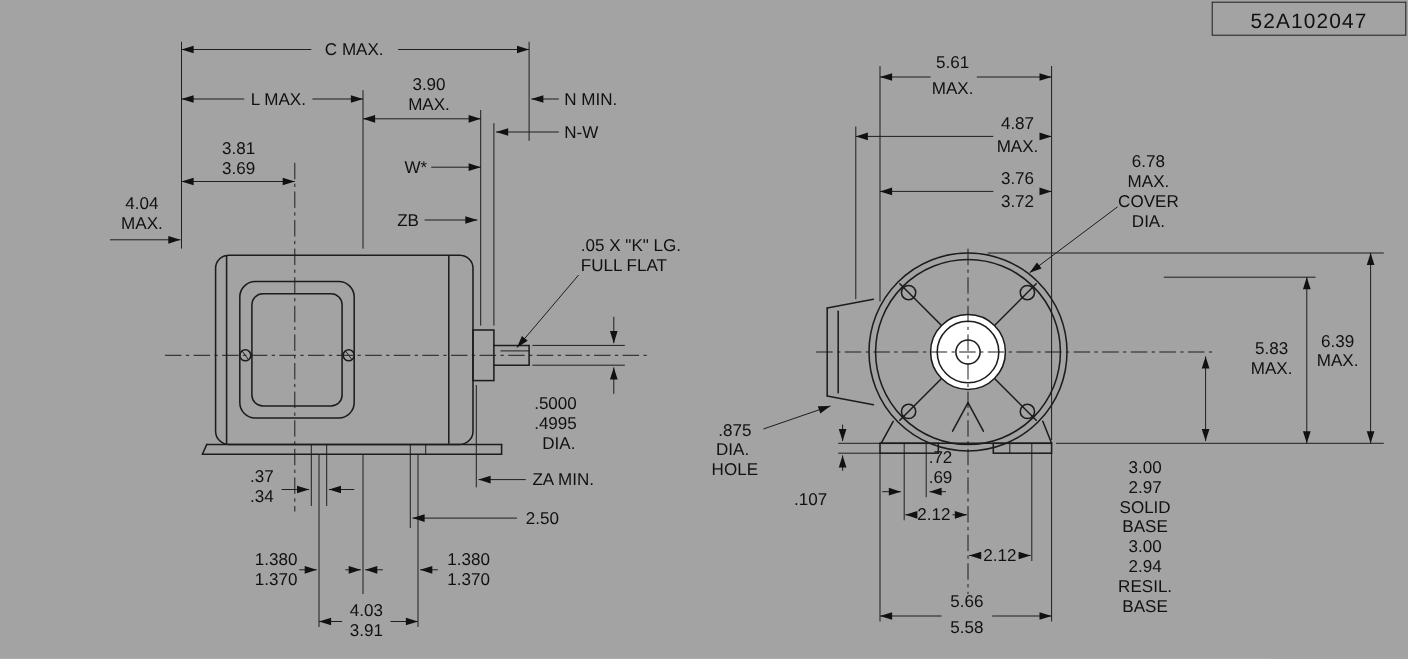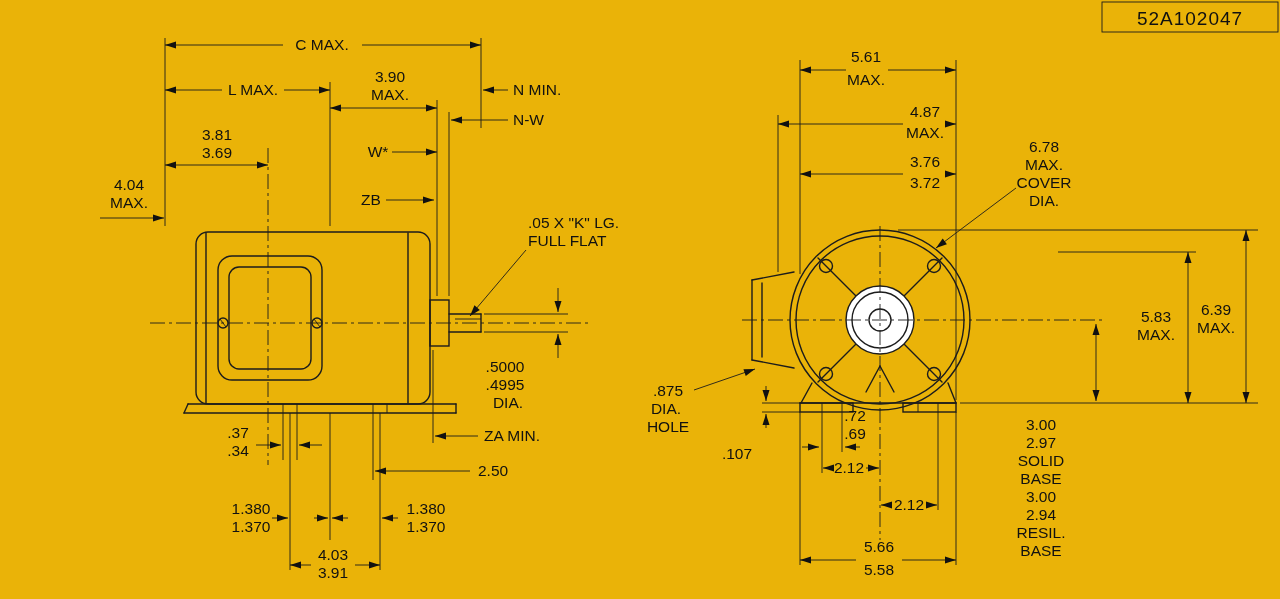--- a/index.html
+++ b/index.html
@@ -1,16 +1,16 @@
 <!DOCTYPE html>
 <html><head>
 <meta charset="utf-8">
 <style>
   html,body{margin:0;padding:0;background:#ffffff;}
-  .canvas{position:relative;width:1280px;height:599px;background:#eab308;overflow:hidden;}
+  .canvas{position:relative;width:1280px;height:599px;background:#a3a3a3;overflow:hidden;}
   svg{display:block;}
   .obj{stroke:#1c1c1c;stroke-width:1.4;fill:none;stroke-linecap:round;}
   .thin{stroke:#1c1c1c;stroke-width:0.9;fill:none;}
   .dim{stroke:#1c1c1c;stroke-width:0.9;fill:none;}
   .cl{stroke:#1c1c1c;stroke-width:0.9;fill:none;stroke-dasharray:15 4 3 4;}
   text{font-family:"Liberation Sans",sans-serif;font-size:15.5px;fill:#111;}
   .t{text-anchor:middle;}
   .ts{text-anchor:start;}
   .big{font-size:19px;letter-spacing:1px;}
   .wfill{fill:#ffffff;stroke:#1c1c1c;stroke-width:1.4;}

